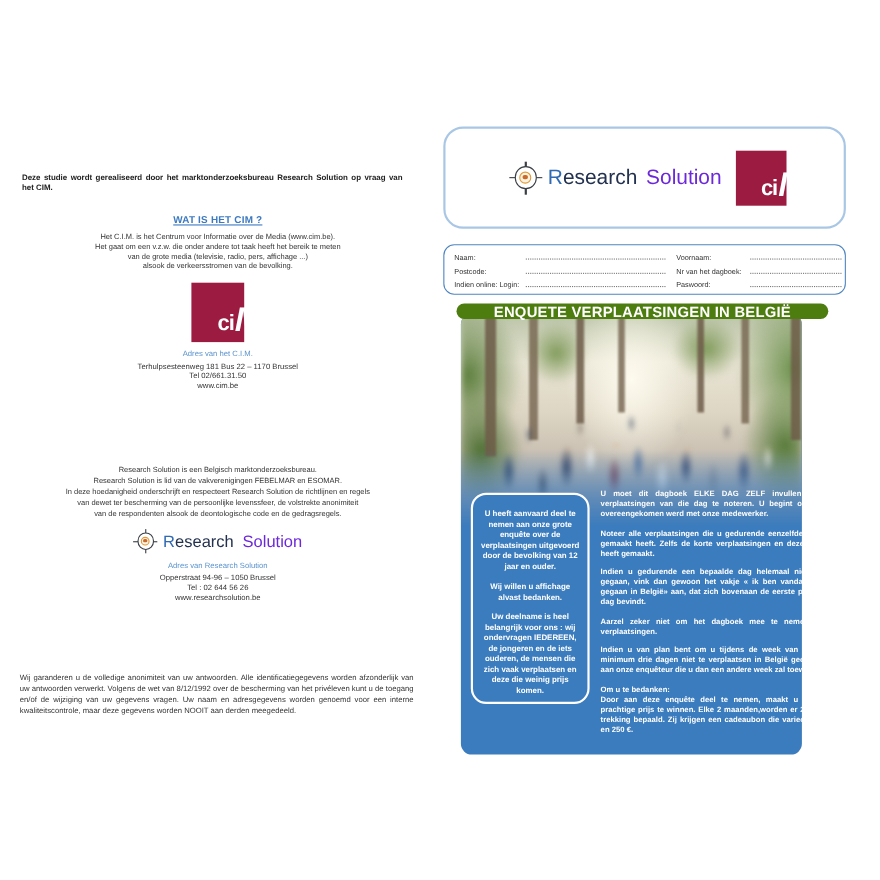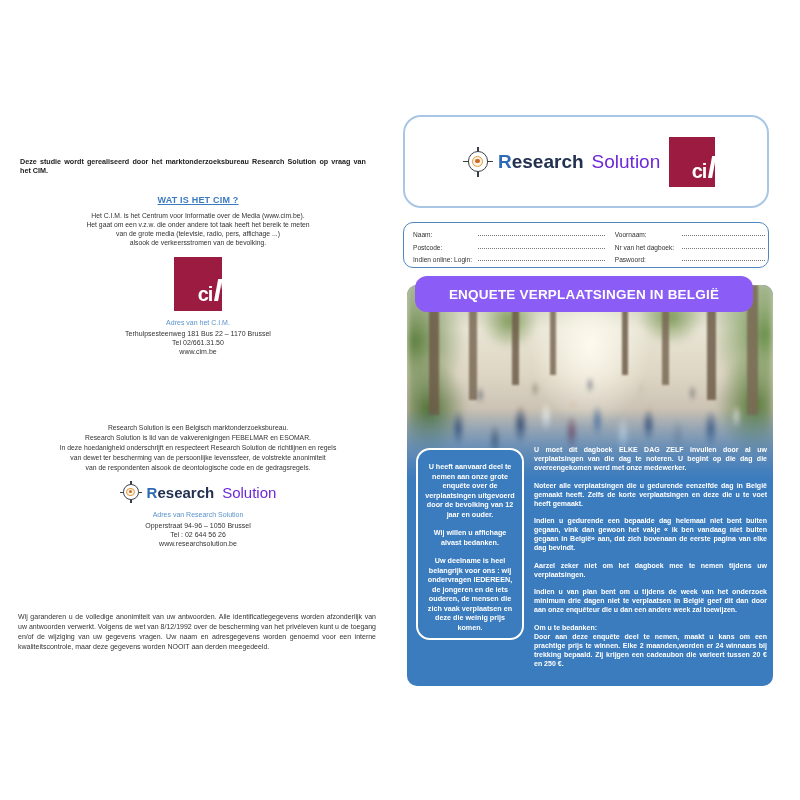--- a/index.html
+++ b/index.html
@@ -37,21 +37,21 @@
   .rs-logo{display:inline-flex;align-items:center;gap:5px;}
   .rs-target{position:relative;display:inline-block;}
   .rs-logo--sm .rs-target{width:22px;height:22px;}
   .rs-logo--lg .rs-target{width:30px;height:30px;}
   .rs-ring-outer,.rs-ring-mid,.rs-dot,.rs-cross-h,.rs-cross-v{position:absolute;border-radius:50%;}
   .rs-ring-outer{left:15%;top:15%;width:62%;height:62%;border:1.6px solid #3a3f46;background:#fff;}
   .rs-ring-mid{left:30%;top:30%;width:30%;height:30%;border:1.6px solid #e09a3c;background:#fdf2df;}
   .rs-dot{left:41%;top:41%;width:15%;height:15%;background:#c96a2a;}
   .rs-cross-h{left:0;top:48%;width:100%;height:1.5px;background:#3a3f46;border-radius:0;}
   .rs-cross-v{left:48%;top:0;width:1.5px;height:100%;background:#3a3f46;border-radius:0;}
-  .rs-word1{font-weight:700;color:#22314f;}
+  .rs-word1{font-weight:400;color:#22314f;}
   .rs-word1 .rs-r{color:#2f6ab4;}
   .rs-word2{color:#6d28d9;font-weight:400;margin-left:3px;}
   .rs-logo--sm{font-size:15px;}
   .rs-logo--lg{font-size:19px;}
 
   
   #right-page{left:403px;top:115px;width:366px;height:575px;}
 
   #logo-box{left:0;top:0;width:366px;height:93px;border:2px solid #a9c7e5;border-radius:18px;
     box-sizing:border-box;background:#fff;display:flex;align-items:center;justify-content:space-between;
@@ -60,25 +60,25 @@
 
   #form-box{left:0;top:107px;width:366px;height:46px;border:1.5px solid #4f86c0;border-radius:10px;
     box-sizing:border-box;background:#fff;padding:6px 9px 5px 9px;display:grid;
     grid-template-columns:56% 44%;column-gap:8px;row-gap:3.5px;}
   .f-cell{display:flex;align-items:flex-end;font-size:6.6px;color:#333;}
   .f-label{white-space:nowrap;}
   .f-cell.col-l .f-label{min-width:62px;}
   .f-cell.col-r .f-label{min-width:64px;}
   .dots{flex:1;border-bottom:1px dotted #777;margin:0 2px 2px 3px;height:6px;}
 
-  #banner{left:12px;top:161px;width:338px;height:36px;background:#8b5cf6;border-radius:12px;
+  #banner{left:12px;top:161px;width:338px;height:14px;background:#4d7c0f;border-radius:12px;
     z-index:3;display:flex;align-items:center;justify-content:center;
     color:#fff;font-weight:700;font-size:13.5px;letter-spacing:.2px;}
 
-  #photo-block{left:4px;top:170px;width:366px;height:401px;background:#3b7cbe;border-radius:10px;overflow:hidden;}
+  #photo-block{left:16px;top:170px;width:310px;height:401px;background:#3b7cbe;border-radius:10px;overflow:hidden;}
   .photo-img{position:absolute;left:0;top:0;width:100%;height:200px;
     -webkit-mask-image:linear-gradient(180deg,#000 62%,transparent 97%);
     mask-image:linear-gradient(180deg,#000 62%,transparent 97%);}
   .ph-base{position:absolute;inset:0;
     background:linear-gradient(180deg,#b9c3a6 0%,#e8e4d4 22%,#ded6c4 45%,#c9c0b2 64%,#a4a7ac 82%,#8f9aaa 100%);}
   .ph-sky{position:absolute;inset:0;
     background:radial-gradient(ellipse 80px 110px at 50% 30%,rgba(255,252,240,.95),rgba(255,252,240,0) 75%);}
   .ph-foliage{position:absolute;inset:0;filter:blur(3px);
     background:
       radial-gradient(ellipse 70px 95px at 2% 28%,#5d7f3e,rgba(93,127,62,0) 72%),

